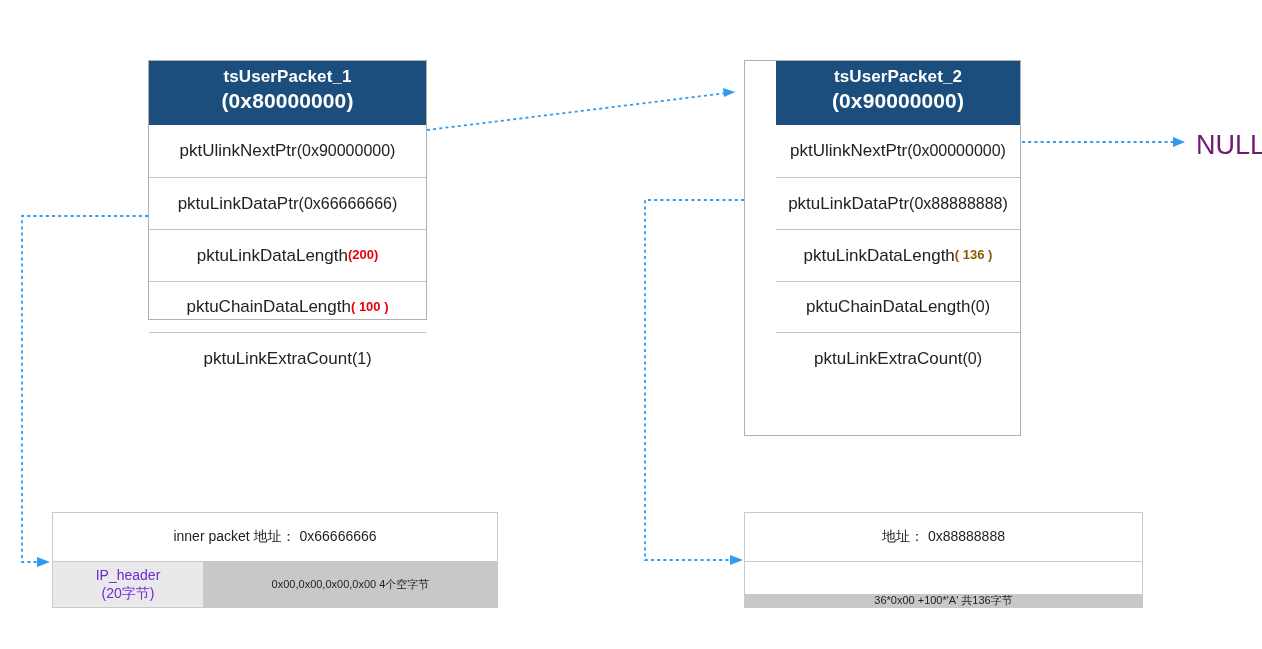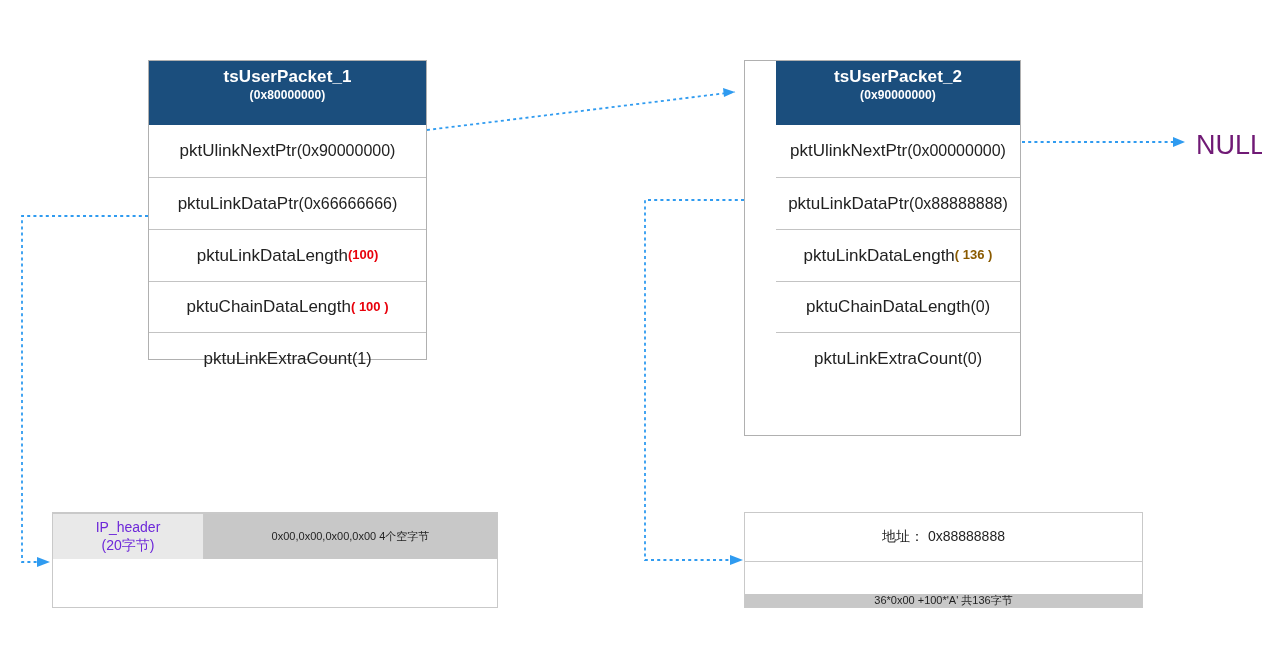--- a/index.html
+++ b/index.html
@@ -31,21 +31,21 @@
     color: #ffffff;
     font-weight: bold;
     text-align: center;
     line-height: 1.22;
     padding: 6px 4px 7px;
     font-size: 17px;
     letter-spacing: .1px;
   }
   .struct-header .hdr-addr {
     display: block;
-    font-size: 12px;
+    font-size: 21px;
   }
   .struct-row {
     border-top: 1px solid #c3c3c3;
     text-align: center;
     font-size: 17px;
     line-height: 1.24;
     color: #222;
     box-sizing: border-box;
     display: flex;
     flex-direction: row;
@@ -151,39 +151,39 @@
       <path class="wire" d="M 148 216 L 22 216 L 22 562 L 44 562"></path>
       <polygon class="wire-head" points="50,562 37,557 37,567"></polygon>
     </g>
 
     <g>
       <path class="wire" d="M 744 200 L 645 200 L 645 560 L 736 560"></path>
       <polygon class="wire-head" points="743,560 730,555 730,565"></polygon>
     </g>
   </svg>
 
-  <div class="struct" style="left:148px; top:60px; width:279px; height:300px;">
+  <div class="struct" style="left:148px; top:60px; width:279px; height:260px;">
     <div class="struct-header" style="height:51px;">
       <span>tsUserPacket_1</span>
       <span class="hdr-addr">(0x80000000)</span>
     </div>
 
     <div class="struct-row" style="height:52px; border-top:none;">
       <span class="row-name">pktUlinkNextPtr</span>
       <span class="row-val">(0x90000000)</span>
     </div>
 
     <div class="struct-row" style="height:52px;">
       <span class="row-name">pktuLinkDataPtr</span>
       <span class="row-val">(0x66666666)</span>
     </div>
 
     <div class="struct-row" style="height:52px;">
       <span class="row-name">pktuLinkDataLength</span>
-      <span class="row-val small red">(100)</span>
+      <span class="row-val small red">(200)</span>
     </div>
 
     <div class="struct-row" style="height:51px;">
       <span class="row-name">pktuChainDataLength</span>
       <span class="row-val small red">( 100  )</span>
     </div>
 
     <div class="struct-row" style="height:52px;">
       <span class="row-name">pktuLinkExtraCount</span>
       <span class="row-val">(1)</span>
@@ -218,20 +218,21 @@
 
     <div class="struct-row" style="height:52px;">
       <span class="row-name">pktuLinkExtraCount</span>
       <span class="row-val">(0)</span>
     </div>
   </div>
 
   <div class="null-label" style="left:1196px; top:130px;">NULL</div>
 
   <div class="membox" style="left:52px; top:512px; width:446px; height:96px;">
+    <div class="mem-addr">inner packet 地址： 0x66666666</div>
     <div class="mem-body">
       <div class="mem-seg seg-header" style="width:151px;">
         <span>IP_header</span>
         <span>(20字节)</span>
       </div>
       <div class="mem-seg seg-payload">0x00,0x00,0x00,0x00 4个空字节</div>
     </div>
   </div>
 
   <div class="membox" style="left:744px; top:512px; width:399px; height:96px;">

